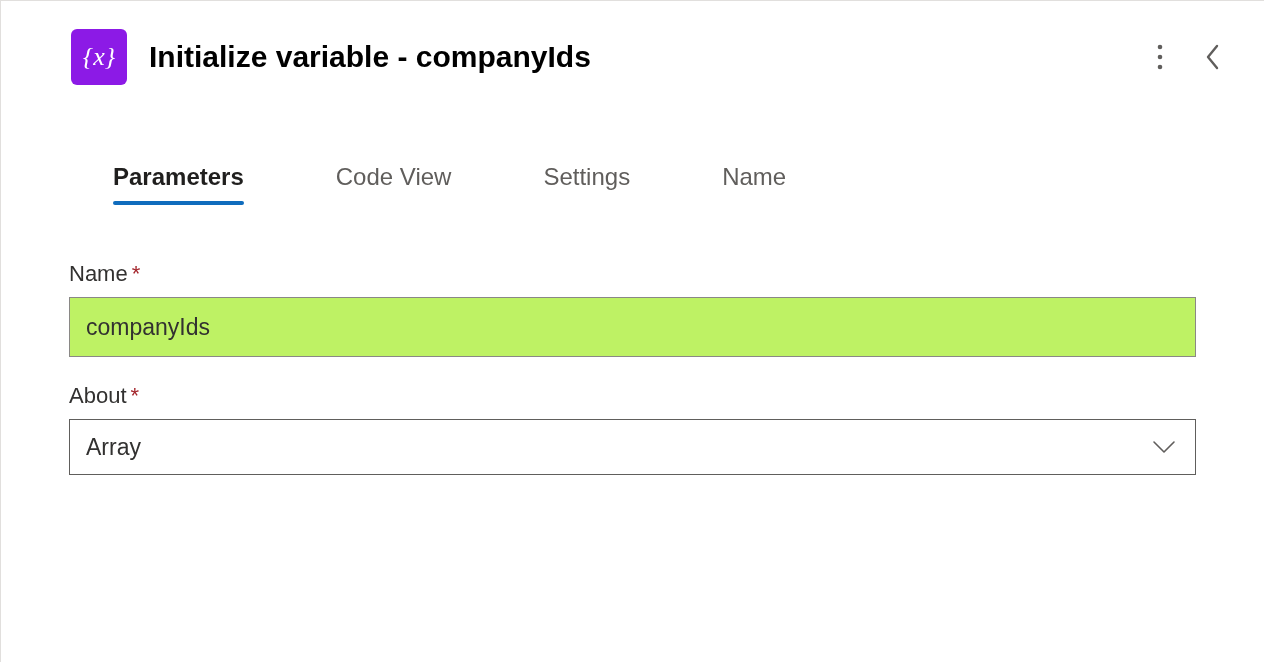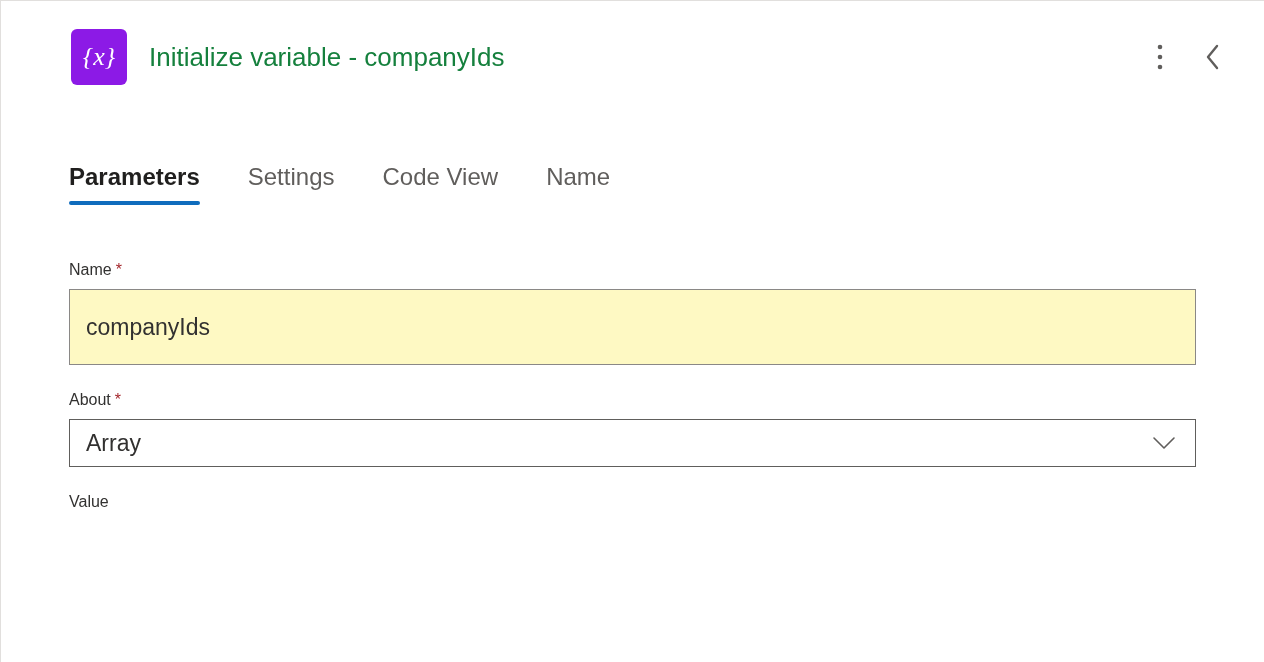--- a/index.html
+++ b/index.html
@@ -40,23 +40,23 @@
     flex-shrink: 0;
   }
   .icon-badge span {
     color: #ffffff;
     font-size: 26px;
     font-style: italic;
     font-family: "Times New Roman", serif;
     font-weight: 400;
   }
   .header-title {
-    font-size: 26px;
-    font-weight: 400;
-    color: #15803d;
+    font-size: 30px;
+    font-weight: 700;
+    color: #000000;
     flex: 1;
   }
   .header-actions {
     display: flex;
     align-items: center;
     gap: 28px;
     padding-right: 6px;
   }
   .more-btn, .collapse-btn {
     background: none;
@@ -77,20 +77,21 @@
   .tab {
     background: none;
     border: none;
     font-size: 24px;
     font-weight: 400;
     color: #605e5c;
     cursor: pointer;
     padding: 0 0 12px 0;
     position: relative;
     font-family: inherit;
+    margin-left: 44px;
   }
   .tab.active {
     color: #201f1e;
     font-weight: 600;
   }
   .tab.active::after {
     content: "";
     position: absolute;
     left: 0;
     bottom: -2px;
@@ -99,50 +100,50 @@
     background: #0F6CBD;
     border-radius: 2px;
   }
   .form {
     padding: 58px 68px 0 68px;
   }
   .field {
     margin-bottom: 26px;
   }
   .field-label {
-    font-size: 16px;
+    font-size: 22px;
     color: #323130;
     display: block;
     margin-bottom: 10px;
     font-weight: 400;
   }
   .required {
     color: #a4262c;
     margin-left: 4px;
   }
   .text-input {
     width: 100%;
-    height: 76px;
+    height: 60px;
     border: 1px solid #8a8886;
     font-size: 23px;
     padding: 0 16px;
     font-family: inherit;
     color: #323130;
-    background: #fef9c3;
+    background: #bef264;
   }
   .text-input::placeholder {
     color: #605e5c;
   }
   .select-wrap {
     position: relative;
     width: 100%;
   }
   .select-input {
     width: 100%;
-    height: 48px;
+    height: 56px;
     border: 1px solid #605e5c;
     font-size: 23px;
     padding: 0 44px 0 16px;
     font-family: inherit;
     color: #323130;
     background: #ffffff;
     appearance: none;
     -webkit-appearance: none;
     cursor: pointer;
     text-align: left;
@@ -177,22 +178,22 @@
       <button class="collapse-btn" aria-label="Collapse">
         <svg width="18" height="30" viewBox="0 0 18 30">
           <path d="M13 4 L4 15 L13 26" stroke="currentColor" stroke-width="2.4" fill="none" stroke-linecap="round" stroke-linejoin="round"></path>
         </svg>
       </button>
     </div>
   </div>
 
   <div class="tabs">
     <button class="tab active">Parameters</button>
+    <button class="tab">Code View</button>
     <button class="tab">Settings</button>
-    <button class="tab">Code View</button>
     <button class="tab">Name</button>
   </div>
 
   <div class="form">
 
     <div class="field">
       <label class="field-label">
         <span>Name</span><span class="required">*</span>
       </label>
       <input type="text" class="text-input" value="companyIds" style="">
@@ -204,18 +205,17 @@
       </label>
       <div class="select-wrap">
         <button type="button" class="select-input">Array</button>
         <svg class="chevron" width="24" height="14" viewBox="0 0 24 14">
           <path d="M2 2 L12 12 L22 2" stroke="currentColor" stroke-width="1.6" fill="none" stroke-linecap="round" stroke-linejoin="round"></path>
         </svg>
       </div>
     </div>
 
     <div class="field">
-      <label class="field-label">Value</label>
     </div>
 
   </div>
 
 </div>
 
 </body></html>

